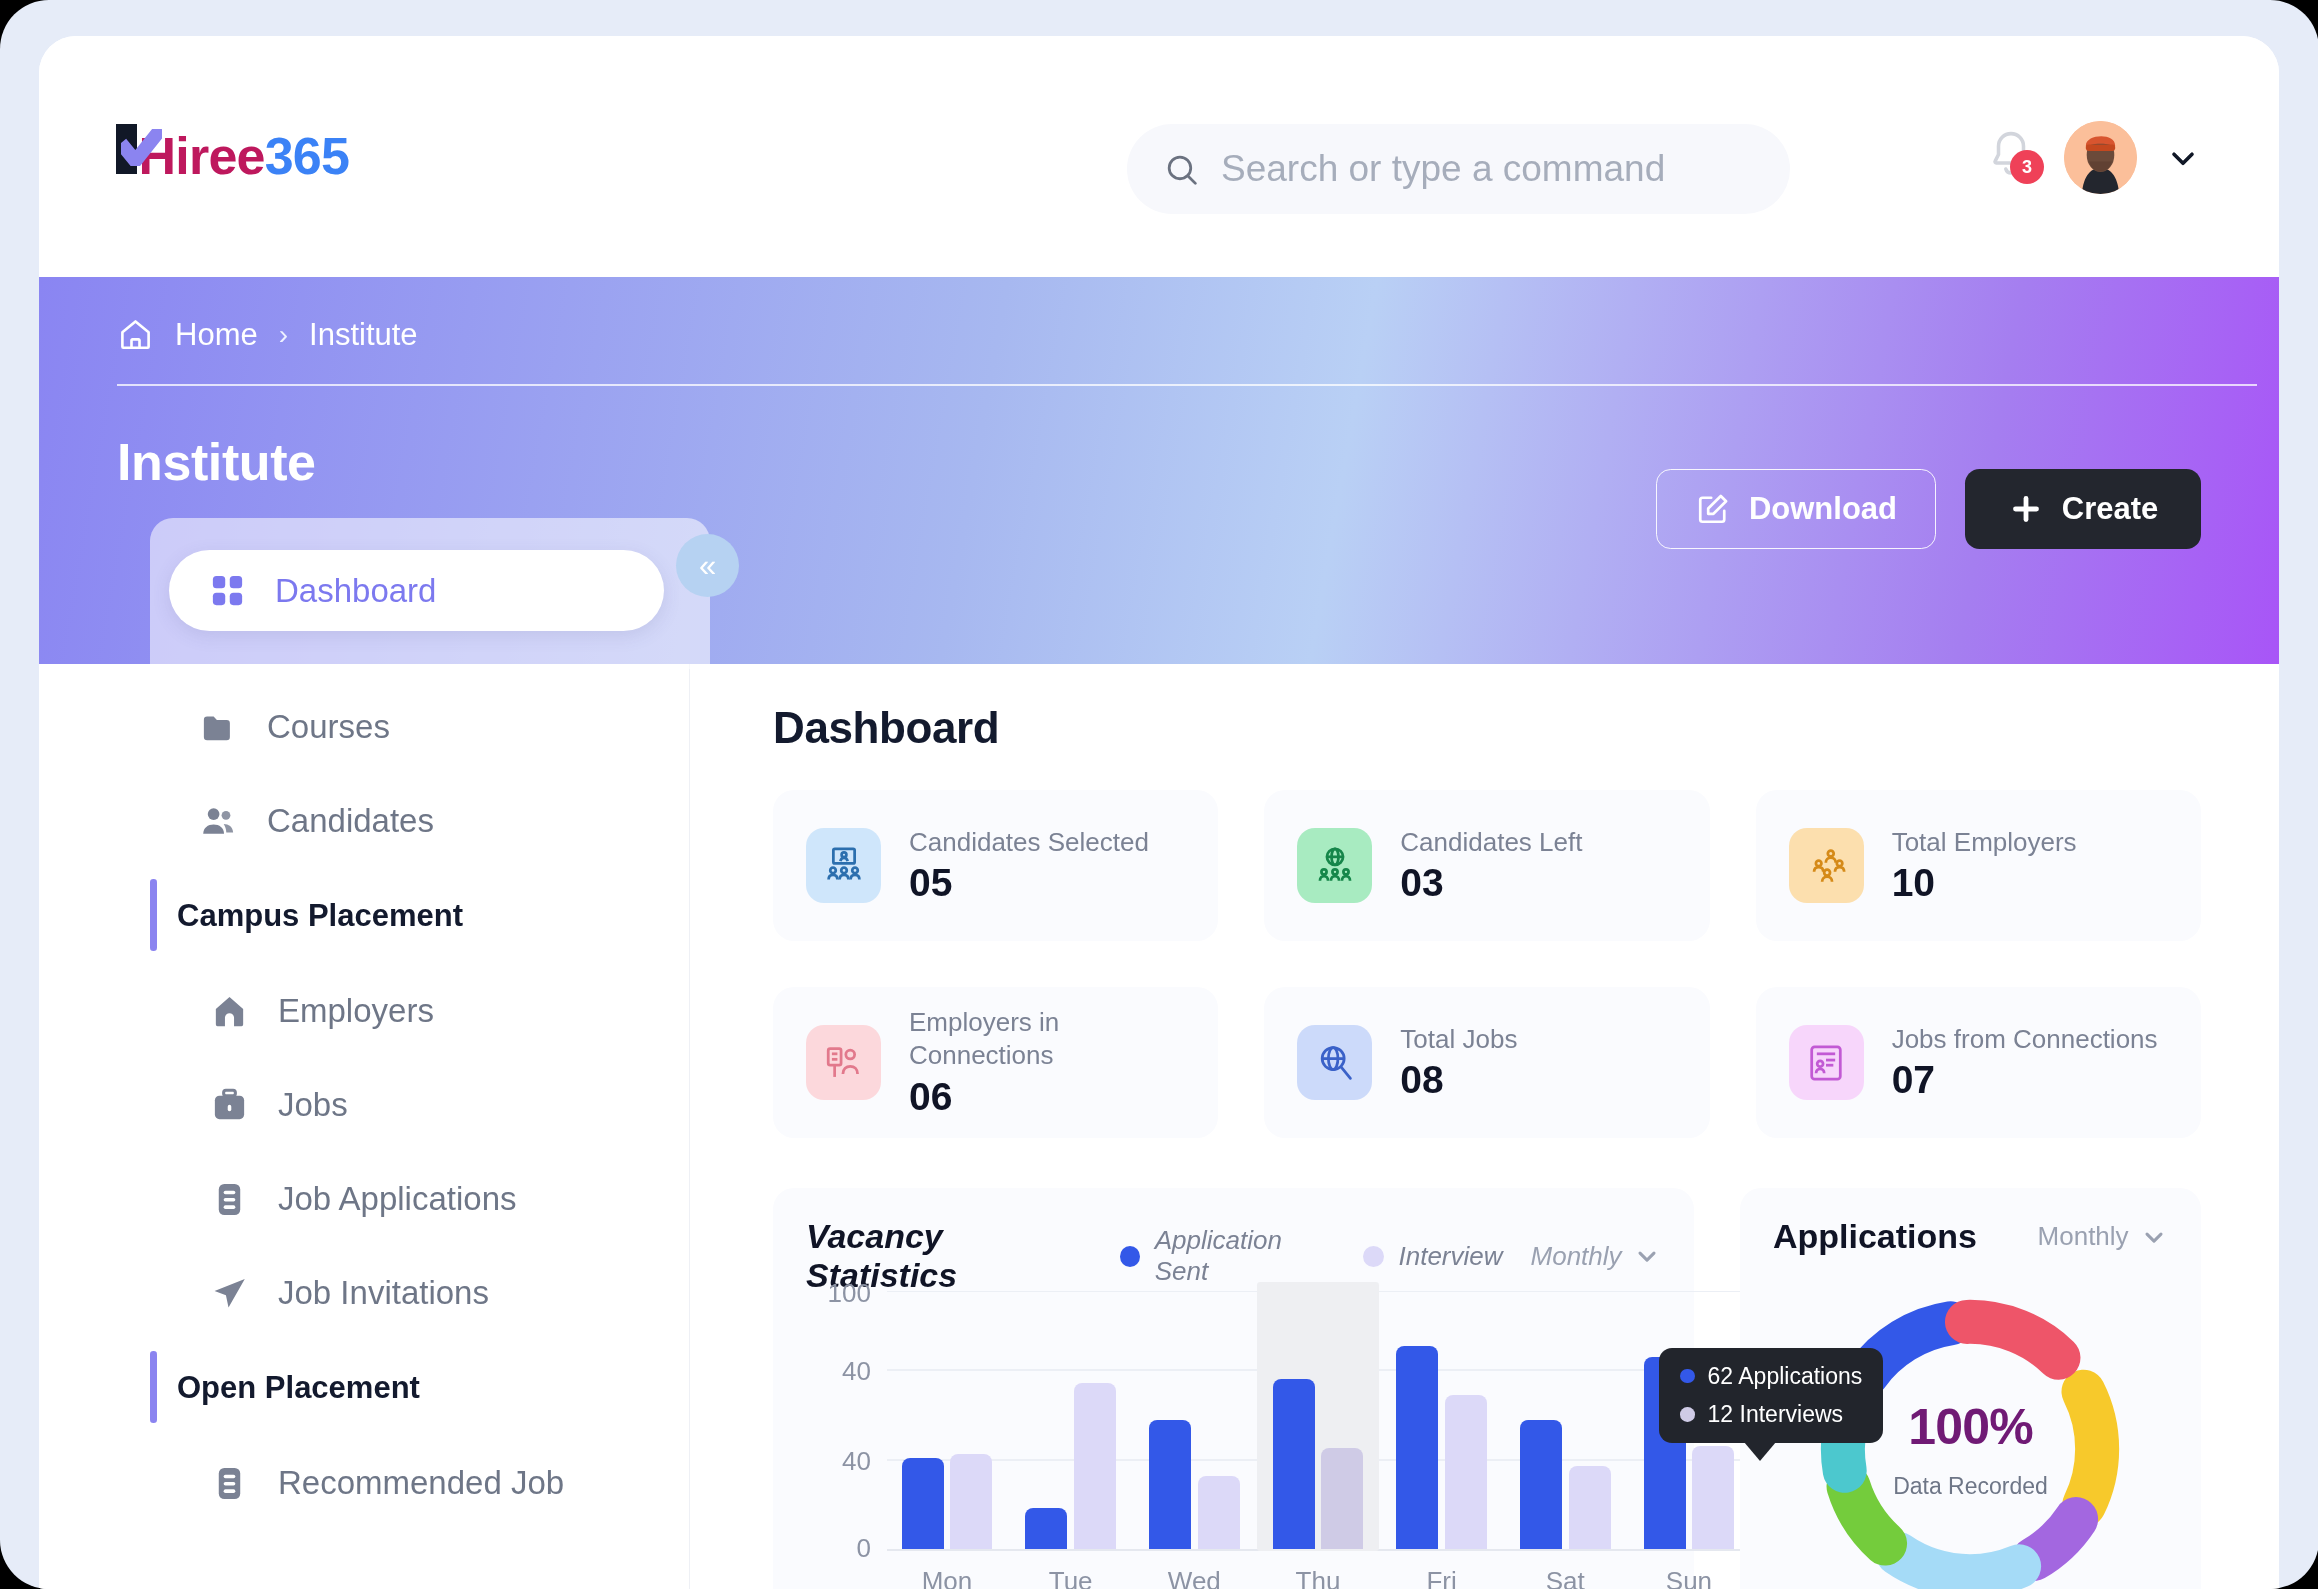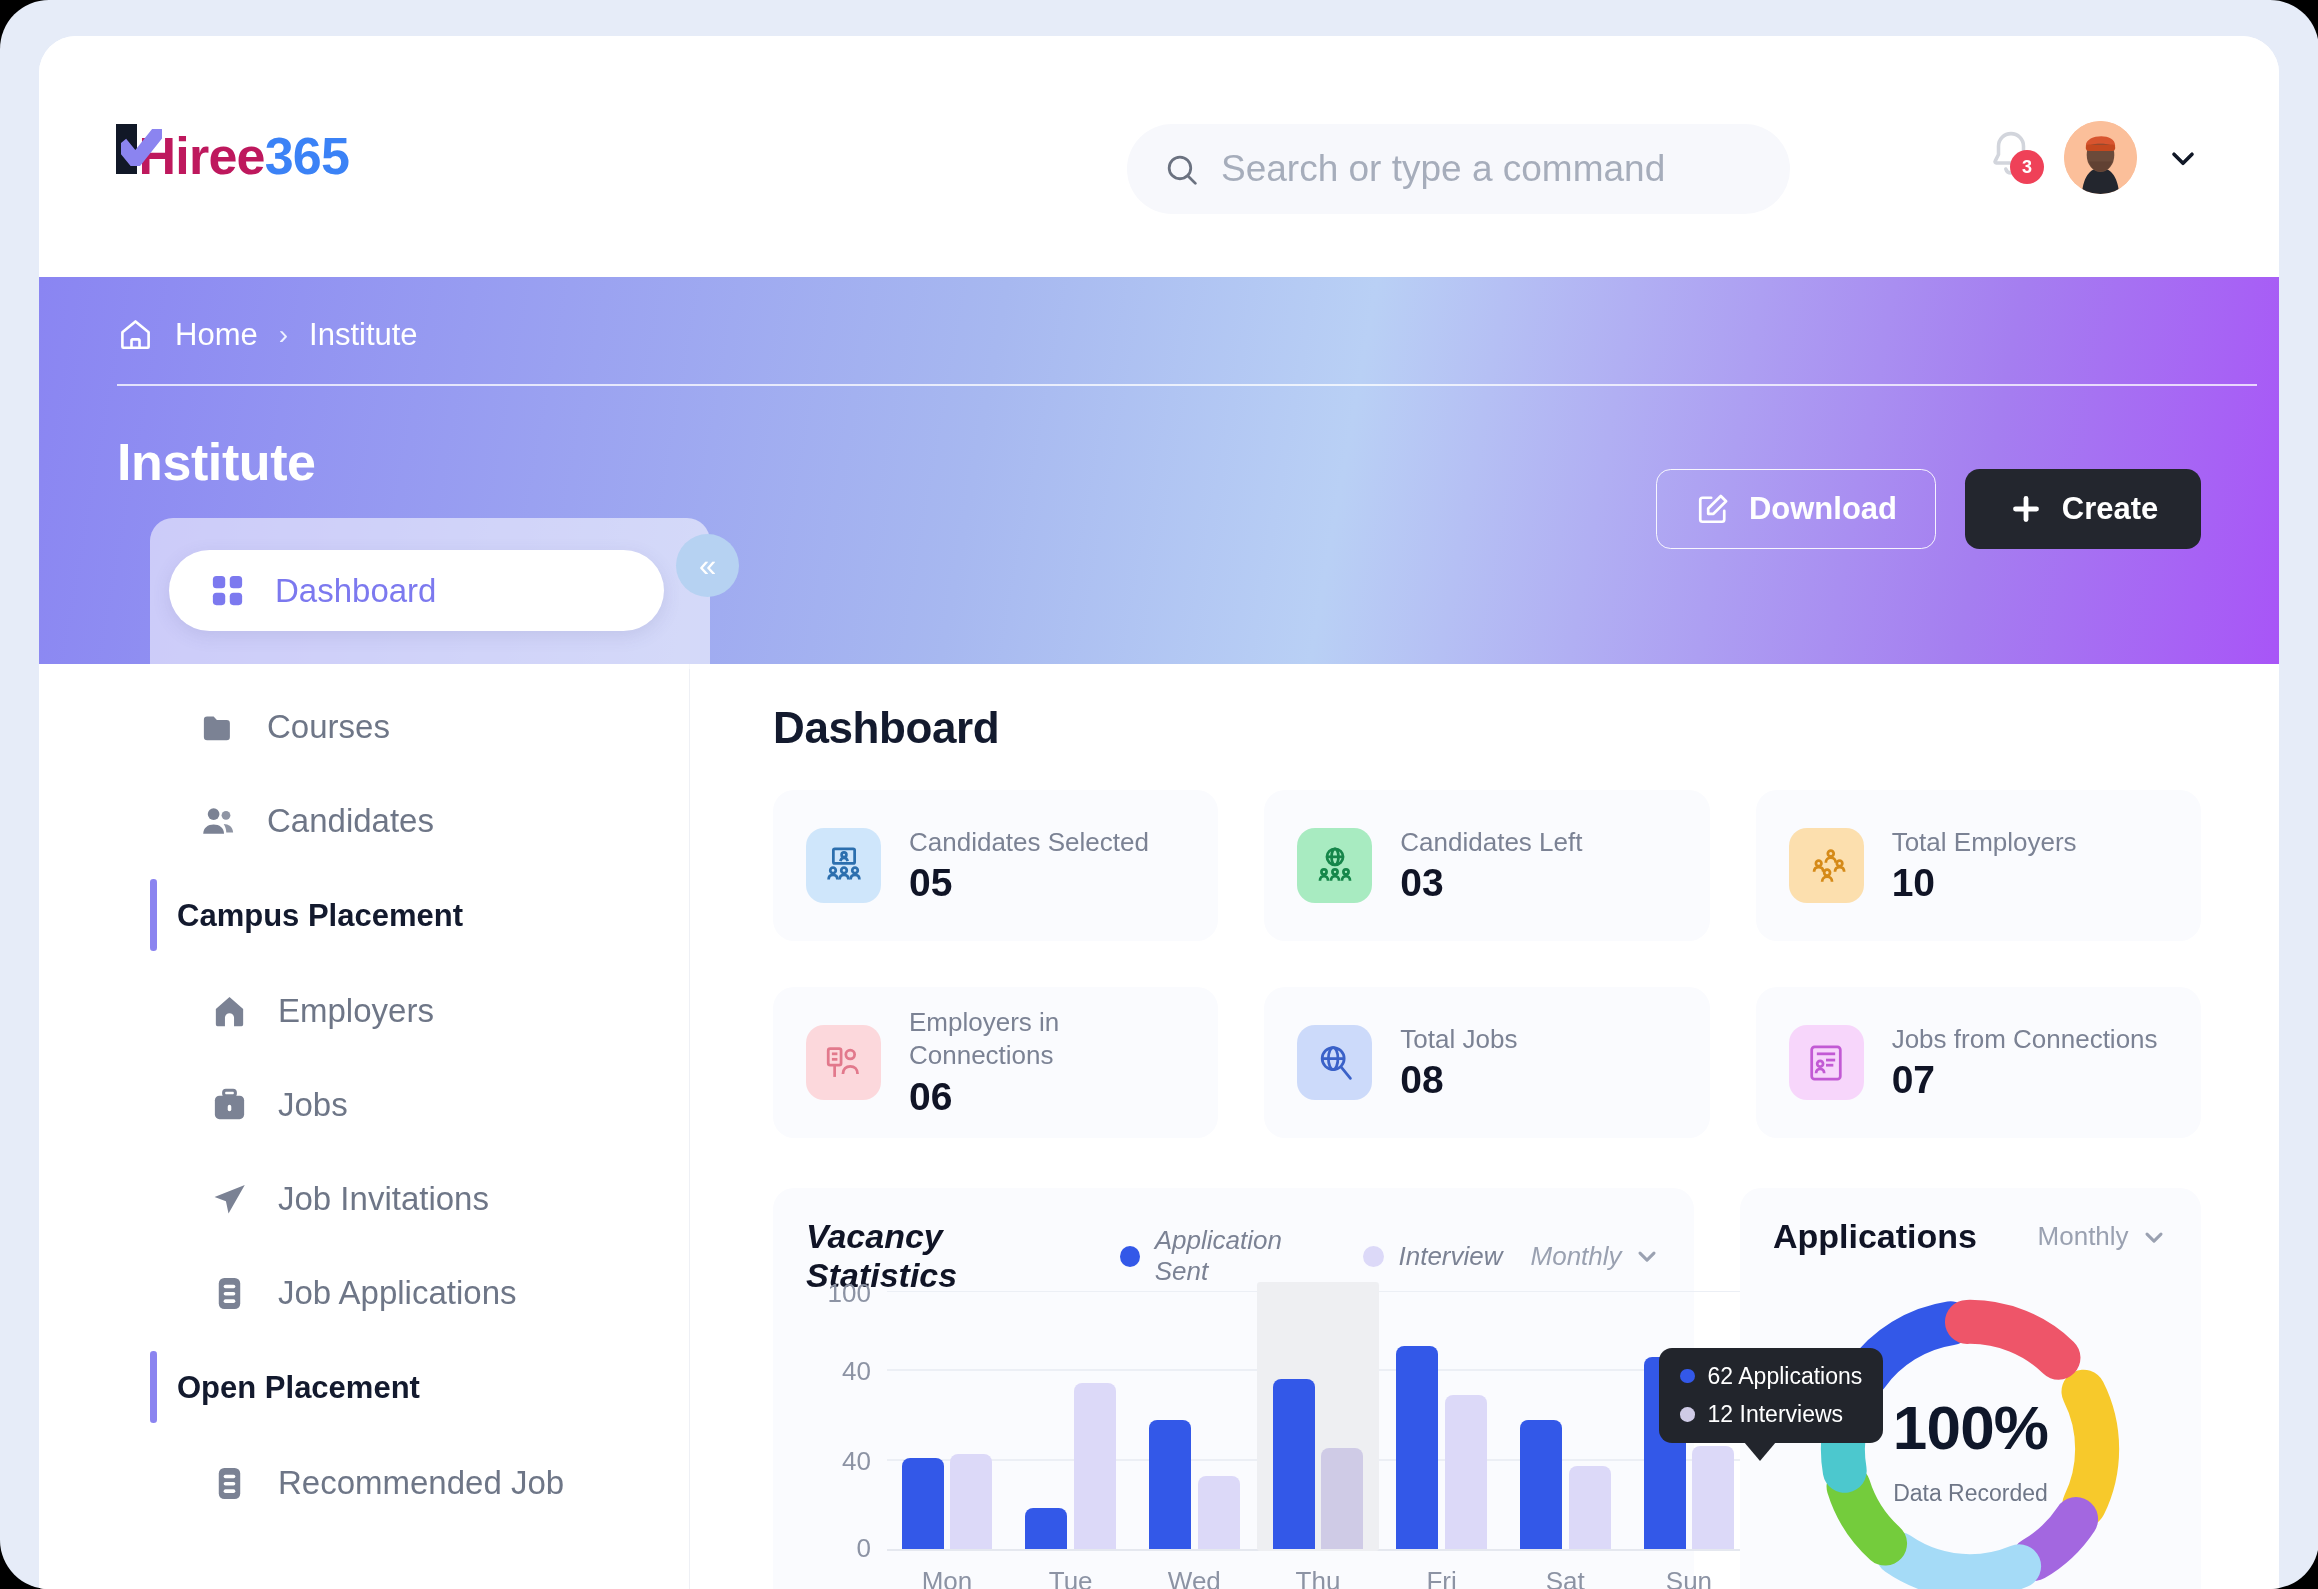--- a/index.html
+++ b/index.html
@@ -261,21 +261,21 @@
     background: #fafbfe; border-radius: 21px;
     width: 498px; height: 423px;
     padding: 29px 33px 0 33px; position: relative;
   }
   .donut-head { display: flex; align-items: center; }
   .donut-wrap { position: absolute; left: 50%; top: 98px; transform: translateX(-50%); width: 326px; height: 326px; }
   .donut-center {
     position: absolute; left: 50%; top: 50%; transform: translate(-50%,-50%);
     text-align: center; width: 244px;
   }
-  .donut-pct { font-size: 62px; font-weight: 700; color: #0f172a; letter-spacing: -0.8px; }
+  .donut-pct { font-size: 50px; font-weight: 700; color: #701a75; letter-spacing: -0.8px; }
   .donut-sub { font-size: 23px; color: #6e7687; margin-top: 17px; }
 </style>
 </head>
 <body>
 
 <div class="device-frame">
 <div class="app-window">
 
   <div class="topbar">
 
@@ -411,33 +411,33 @@
         <svg class="nav-icon" viewBox="0 0 24 24" fill="#7b8294">
           <rect x="8.4" y="2.6" width="7.2" height="3.4" rx="1.4" fill="none" stroke="#7b8294" stroke-width="1.9"></rect>
           <rect x="3" y="6" width="18" height="14.4" rx="2.8"></rect>
           <rect x="10.9" y="11.6" width="2.2" height="4" rx="1.1" fill="#fff"></rect>
         </svg>
         <span>Jobs</span>
       </div>
 
       <div class="nav-item sub">
         <svg class="nav-icon" viewBox="0 0 24 24" fill="#7b8294">
-          <path d="M21.4 3 2.8 10.4l7 2.6 1.6 7.6z"></path>
-        </svg>
-        <span>Job Invitations</span>
-      </div>
-
-      <div class="nav-item sub">
-        <svg class="nav-icon" viewBox="0 0 24 24" fill="#7b8294">
           <rect x="5.4" y="2.4" width="13.2" height="19.2" rx="3.4"></rect>
           <rect x="8.4" y="6.6" width="7.2" height="2.2" rx="1.1" fill="#fff"></rect>
           <rect x="8.4" y="11.1" width="7.2" height="2.2" rx="1.1" fill="#fff"></rect>
           <rect x="8.4" y="15.6" width="7.2" height="2.2" rx="1.1" fill="#fff"></rect>
         </svg>
         <span>Job Applications</span>
+      </div>
+
+      <div class="nav-item sub">
+        <svg class="nav-icon" viewBox="0 0 24 24" fill="#7b8294">
+          <path d="M21.4 3 2.8 10.4l7 2.6 1.6 7.6z"></path>
+        </svg>
+        <span>Job Invitations</span>
       </div>
 
       <div class="nav-section">
         <span>Open Placement</span>
       </div>
 
       <div class="nav-item sub">
         <svg class="nav-icon" viewBox="0 0 24 24" fill="#7b8294">
           <rect x="5.4" y="2.4" width="13.2" height="19.2" rx="3.4"></rect>
           <rect x="8.4" y="6.6" width="7.2" height="2.2" rx="1.1" fill="#fff"></rect>

